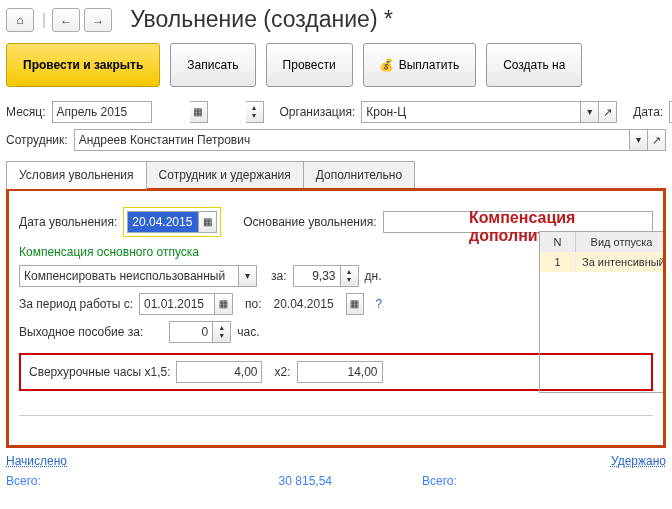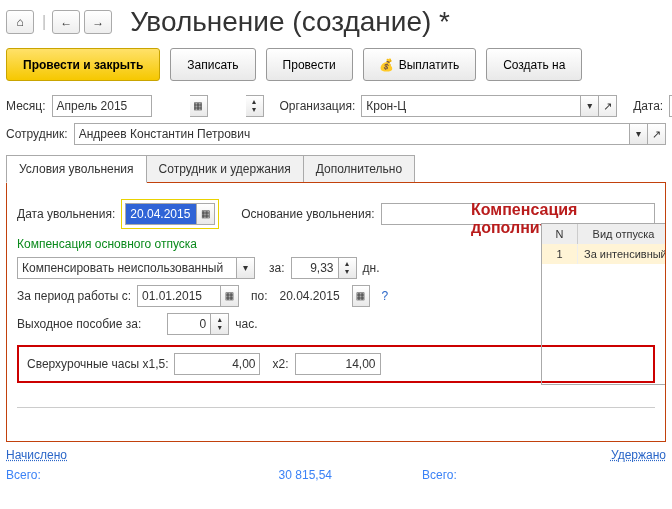--- a/index.html
+++ b/index.html
@@ -12,24 +12,24 @@
     padding: 6px;
     width: 672px;
   }
   .topbar { display:flex; align-items:center; gap:4px; margin-bottom:8px; }
   .icon-btn {
     width:28px; height:24px; border:1px solid #aaa; border-radius:3px;
     background:linear-gradient(#fff,#eee); display:flex; align-items:center; justify-content:center;
     cursor:pointer;
   }
   .sep { color:#bbb; font-size:16px; margin:0 2px 0 4px; }
-  .title { font-size:28px; margin-left:14px; color:#333; }
+  .title { font-size:23px; margin-left:14px; color:#333; }
   .toolbar { display:flex; gap:10px; margin:10px 0 14px 0; }
   .btn {
-    height:33px; padding:0 16px; border:1px solid #999; border-radius:3px;
+    height:44px; padding:0 16px; border:1px solid #999; border-radius:3px;
     background:linear-gradient(#fff,#e9e9e9); cursor:pointer; font-size:12px;
     display:flex; align-items:center; gap:4px;
   }
   .btn.primary {
     background:linear-gradient(#ffe169,#f6c800); border-color:#c9a400; font-weight:bold;
   }
   .form-row { display:flex; align-items:center; gap:6px; margin:6px 0; }
   .lbl { white-space:nowrap; }
   .input {
     height:22px; border:1px solid #aaa; background:#fff; padding:0 4px;
@@ -50,21 +50,21 @@
     background:linear-gradient(#fff,#eee); display:flex; align-items:center; justify-content:center;
     cursor:pointer; font-size:11px;
   }
   .tabs { display:flex; margin-top:10px;}
   .tab {
     border:1px solid #aaa; padding:6px 12px; background:#f1f1f1;
     margin-right:-1px; cursor:pointer; position:relative;
   }
   .tab.active { background:#fff; border-bottom-color:#fff; z-index:2;}
   .tabbody {
-    border:1px solid #c2410c; padding:10px 10px 12px 10px; margin-top:-1px;
+    border:3px solid #c2410c; padding:10px 10px 12px 10px; margin-top:-1px;
     position:relative; min-height:260px; overflow:hidden;
   }
   .hl-yellow { border:1.5px solid #e9d200; padding:3px; display:inline-flex; align-items:center;}
   .green { color:#0a8a1c; }
   .link { color:#2a66c8; text-decoration:underline dotted; cursor:pointer;}
   .section-red {
     border:2.5px solid #c00; padding:6px 8px; margin-top:10px; display:flex;
     align-items:center; gap:6px;
   }
   .table {
@@ -169,21 +169,21 @@
     <div style="display:flex;">
       <div class="input rt" style="width:48px;">9,33</div>
       <div class="spin"></div>
     </div>
     <span class="lbl">дн.</span>
   </div>
 
   <div class="form-row">
     <span class="lbl">За период работы с:</span>
     <div style="display:flex;">
-      <div class="input" style="width:84px;">01.01.2015</div>
+      <div class="input" style="width:76px;">01.01.2015</div>
       <div class="cal"></div>
     </div>
     <span class="lbl" style="margin:0 6px;">по:</span>
     <span class="lbl">20.04.2015</span>
     <div class="cal" style="border-left:1px solid #aaa; margin-left:6px;"></div>
     <span class="qmark">?</span>
   </div>
 
   <div class="form-row">
     <span class="lbl">Выходное пособие за:</span>

